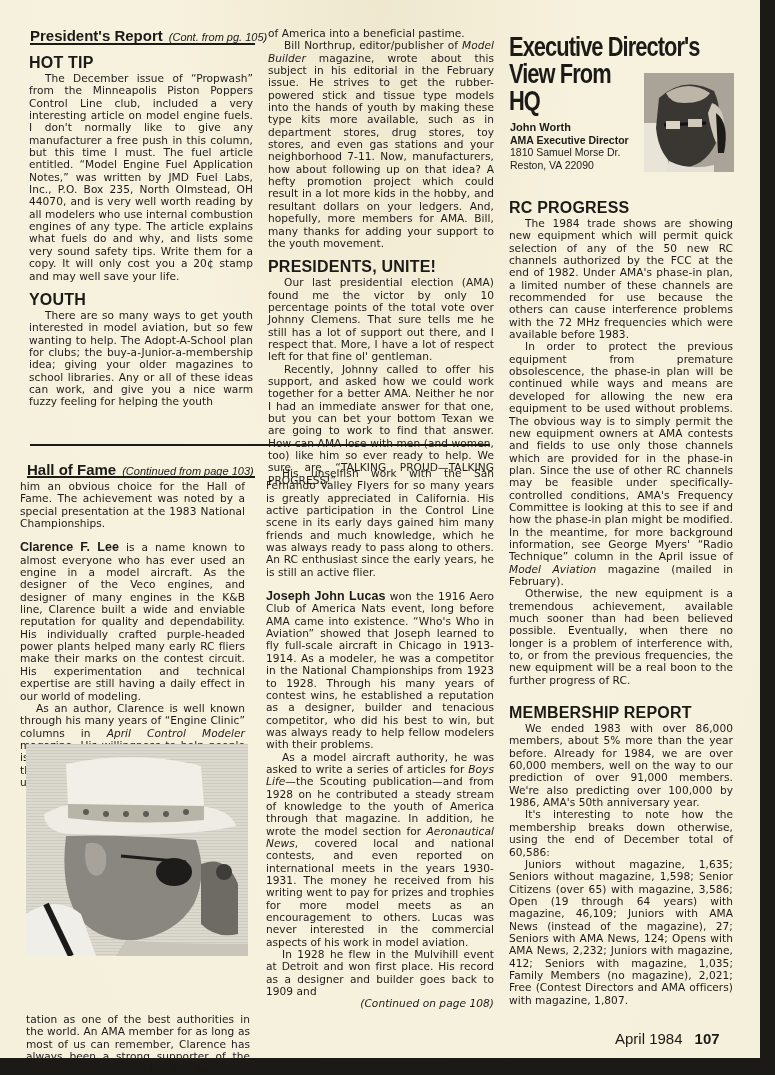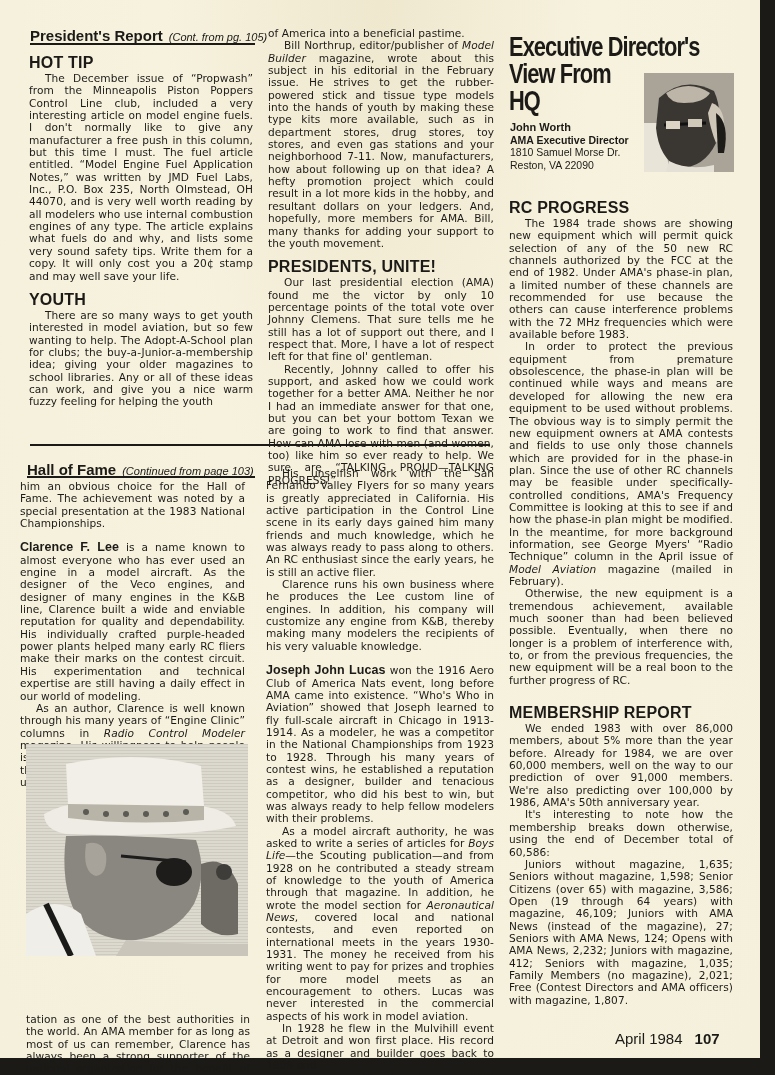--- a/index.html
+++ b/index.html
@@ -100,21 +100,21 @@
   <div class="rule" style="left:30px; top:444px; width:460px;"></div>
 
   <div class="runhead" style="left:27px; top:458px;">
     <span>Hall of Fame</span><span class="cont">(Continued from page 103)</span>
   </div>
   <div class="rule" style="left:27px; top:476px; width:228px;"></div>
 
   <div class="col" style="left:20px; top:480px; width:225px;">
     <p class="noindent">him an obvious choice for the Hall of Fame. The achievement was noted by a special presentation at the 1983 National Championships.</p>
     <p class="noindent gap"><span class="lead">Clarence F. Lee</span><span> is a name known to almost everyone who has ever used an engine in a model aircraft. As the designer of the Veco engines, and designer of many engines in the K&amp;B line, Clarence built a wide and enviable reputation for quality and dependability. His individually crafted purple-headed power plants helped many early RC fliers make their marks on the contest circuit. His experimentation and technical expertise are still having a daily effect in our world of modeling.</span></p>
-    <p><span>As an author, Clarence is well known through his many years of “Engine Clinic” columns in </span><em>Radio Control Modeler</em><span> magazine. His willingness to help people is exceptional, and his understanding of the problems that can plague the engine user have built his repu-</span></p>
+    <p><span>As an author, Clarence is well known through his many years of “Engine Clinic” columns in </span><em>April Control Modeler</em><span> magazine. His willingness to help people is exceptional, and his understanding of the problems that can plague the engine user have built his repu-</span></p>
   </div>
 
   <div class="photo" style="left:26px; top:744px; width:222px; height:212px; background:#d9d6cb;">
     <svg width="222" height="212" viewBox="0 0 222 212">
       <defs>
         <pattern id="scan" width="3" height="3" patternUnits="userSpaceOnUse">
           <rect width="3" height="3" fill="#dcd9cf"></rect>
             <rect width="3" height="1" fill="#cfcac0"></rect>
         </pattern>
       </defs>
@@ -144,21 +144,20 @@
       <circle cx="198" cy="128" r="8" fill="#3f3d39"></circle>
     </svg>
   </div>
 
   <div class="col" style="left:26px; top:1013px; width:224px;">
     <p class="noindent">tation as one of the best authorities in the world. An AMA member for as long as most of us can remember, Clarence has always been a strong supporter of the national organization for the benefit of the sport.</p>
   </div>
 
   <div class="col" style="left:266px; top:467px; width:228px;">
     <p>His unselfish work with the San Fernando Valley Flyers for so many years is greatly appreciated in California. His active participation in the Control Line scene in its early days gained him many friends and much knowledge, which he was always ready to pass along to others. An RC enthusiast since the early years, he is still an active flier.</p>
-    <p>Clarence runs his own business where he produces the Lee custom line of engines. In addition, his company will customize any engine from K&amp;B, thereby making many modelers the recipients of his very valuable knowledge.</p>
     <p class="noindent gap"><span class="lead">Joseph John Lucas</span><span> won the 1916 Aero Club of America Nats event, long before AMA came into existence. “Who's Who in Aviation” showed that Joseph learned to fly full-scale aircraft in Chicago in 1913-1914. As a modeler, he was a competitor in the National Championships from 1923 to 1928. Through his many years of contest wins, he established a reputation as a designer, builder and tenacious competitor, who did his best to win, but was always ready to help fellow modelers with their problems.</span></p>
     <p><span>As a model aircraft authority, he was asked to write a series of articles for </span><em>Boys Life</em><span>—the Scouting publication—and from 1928 on he contributed a steady stream of knowledge to the youth of America through that magazine. In addition, he wrote the model section for </span><em>Aeronautical News</em><span>, covered local and national contests, and even reported on international meets in the years 1930-1931. The money he received from his writing went to pay for prizes and trophies for more model meets as an encouragement to others. Lucas was never interested in the commercial aspects of his work in model aviation.</span></p>
     <p>In 1928 he flew in the Mulvihill event at Detroit and won first place. His record as a designer and builder goes back to 1909 and</p>
     <p class="contnote">(Continued on page 108)</p>
   </div>
 
   <div class="bigtitle">
     <div>Executive Director's</div>
     <div>View From</div>
     <div>HQ</div>

